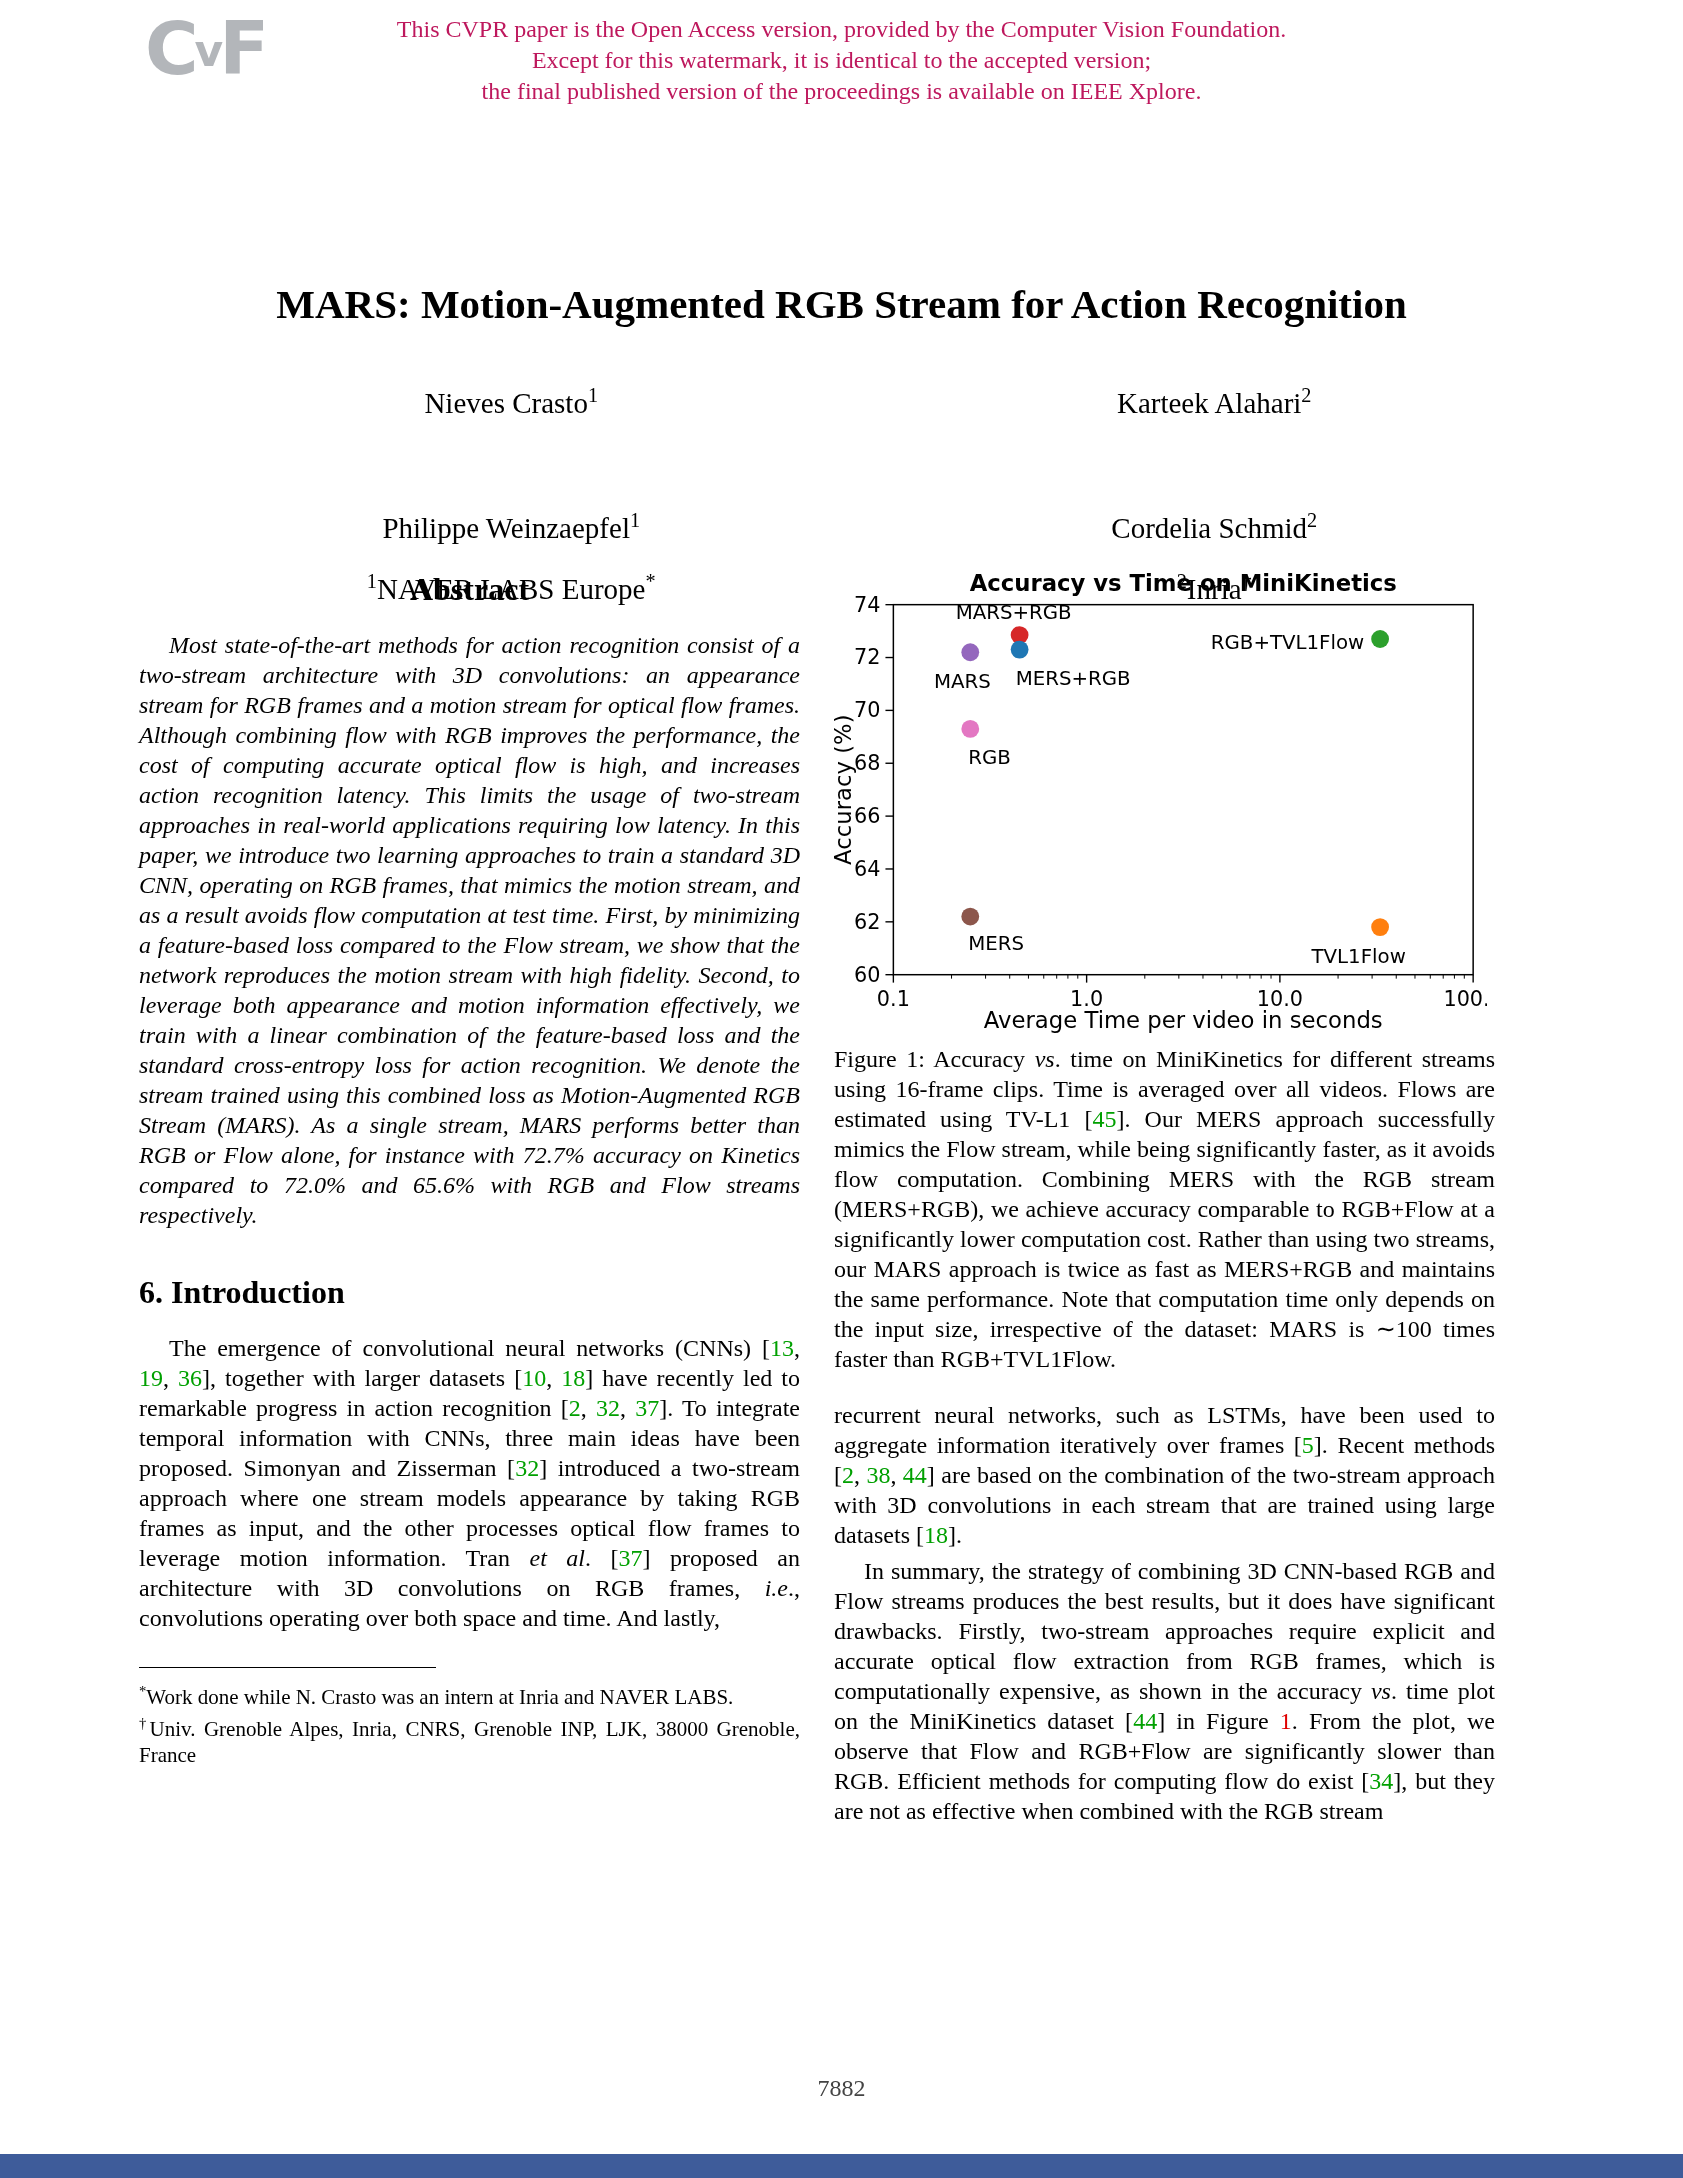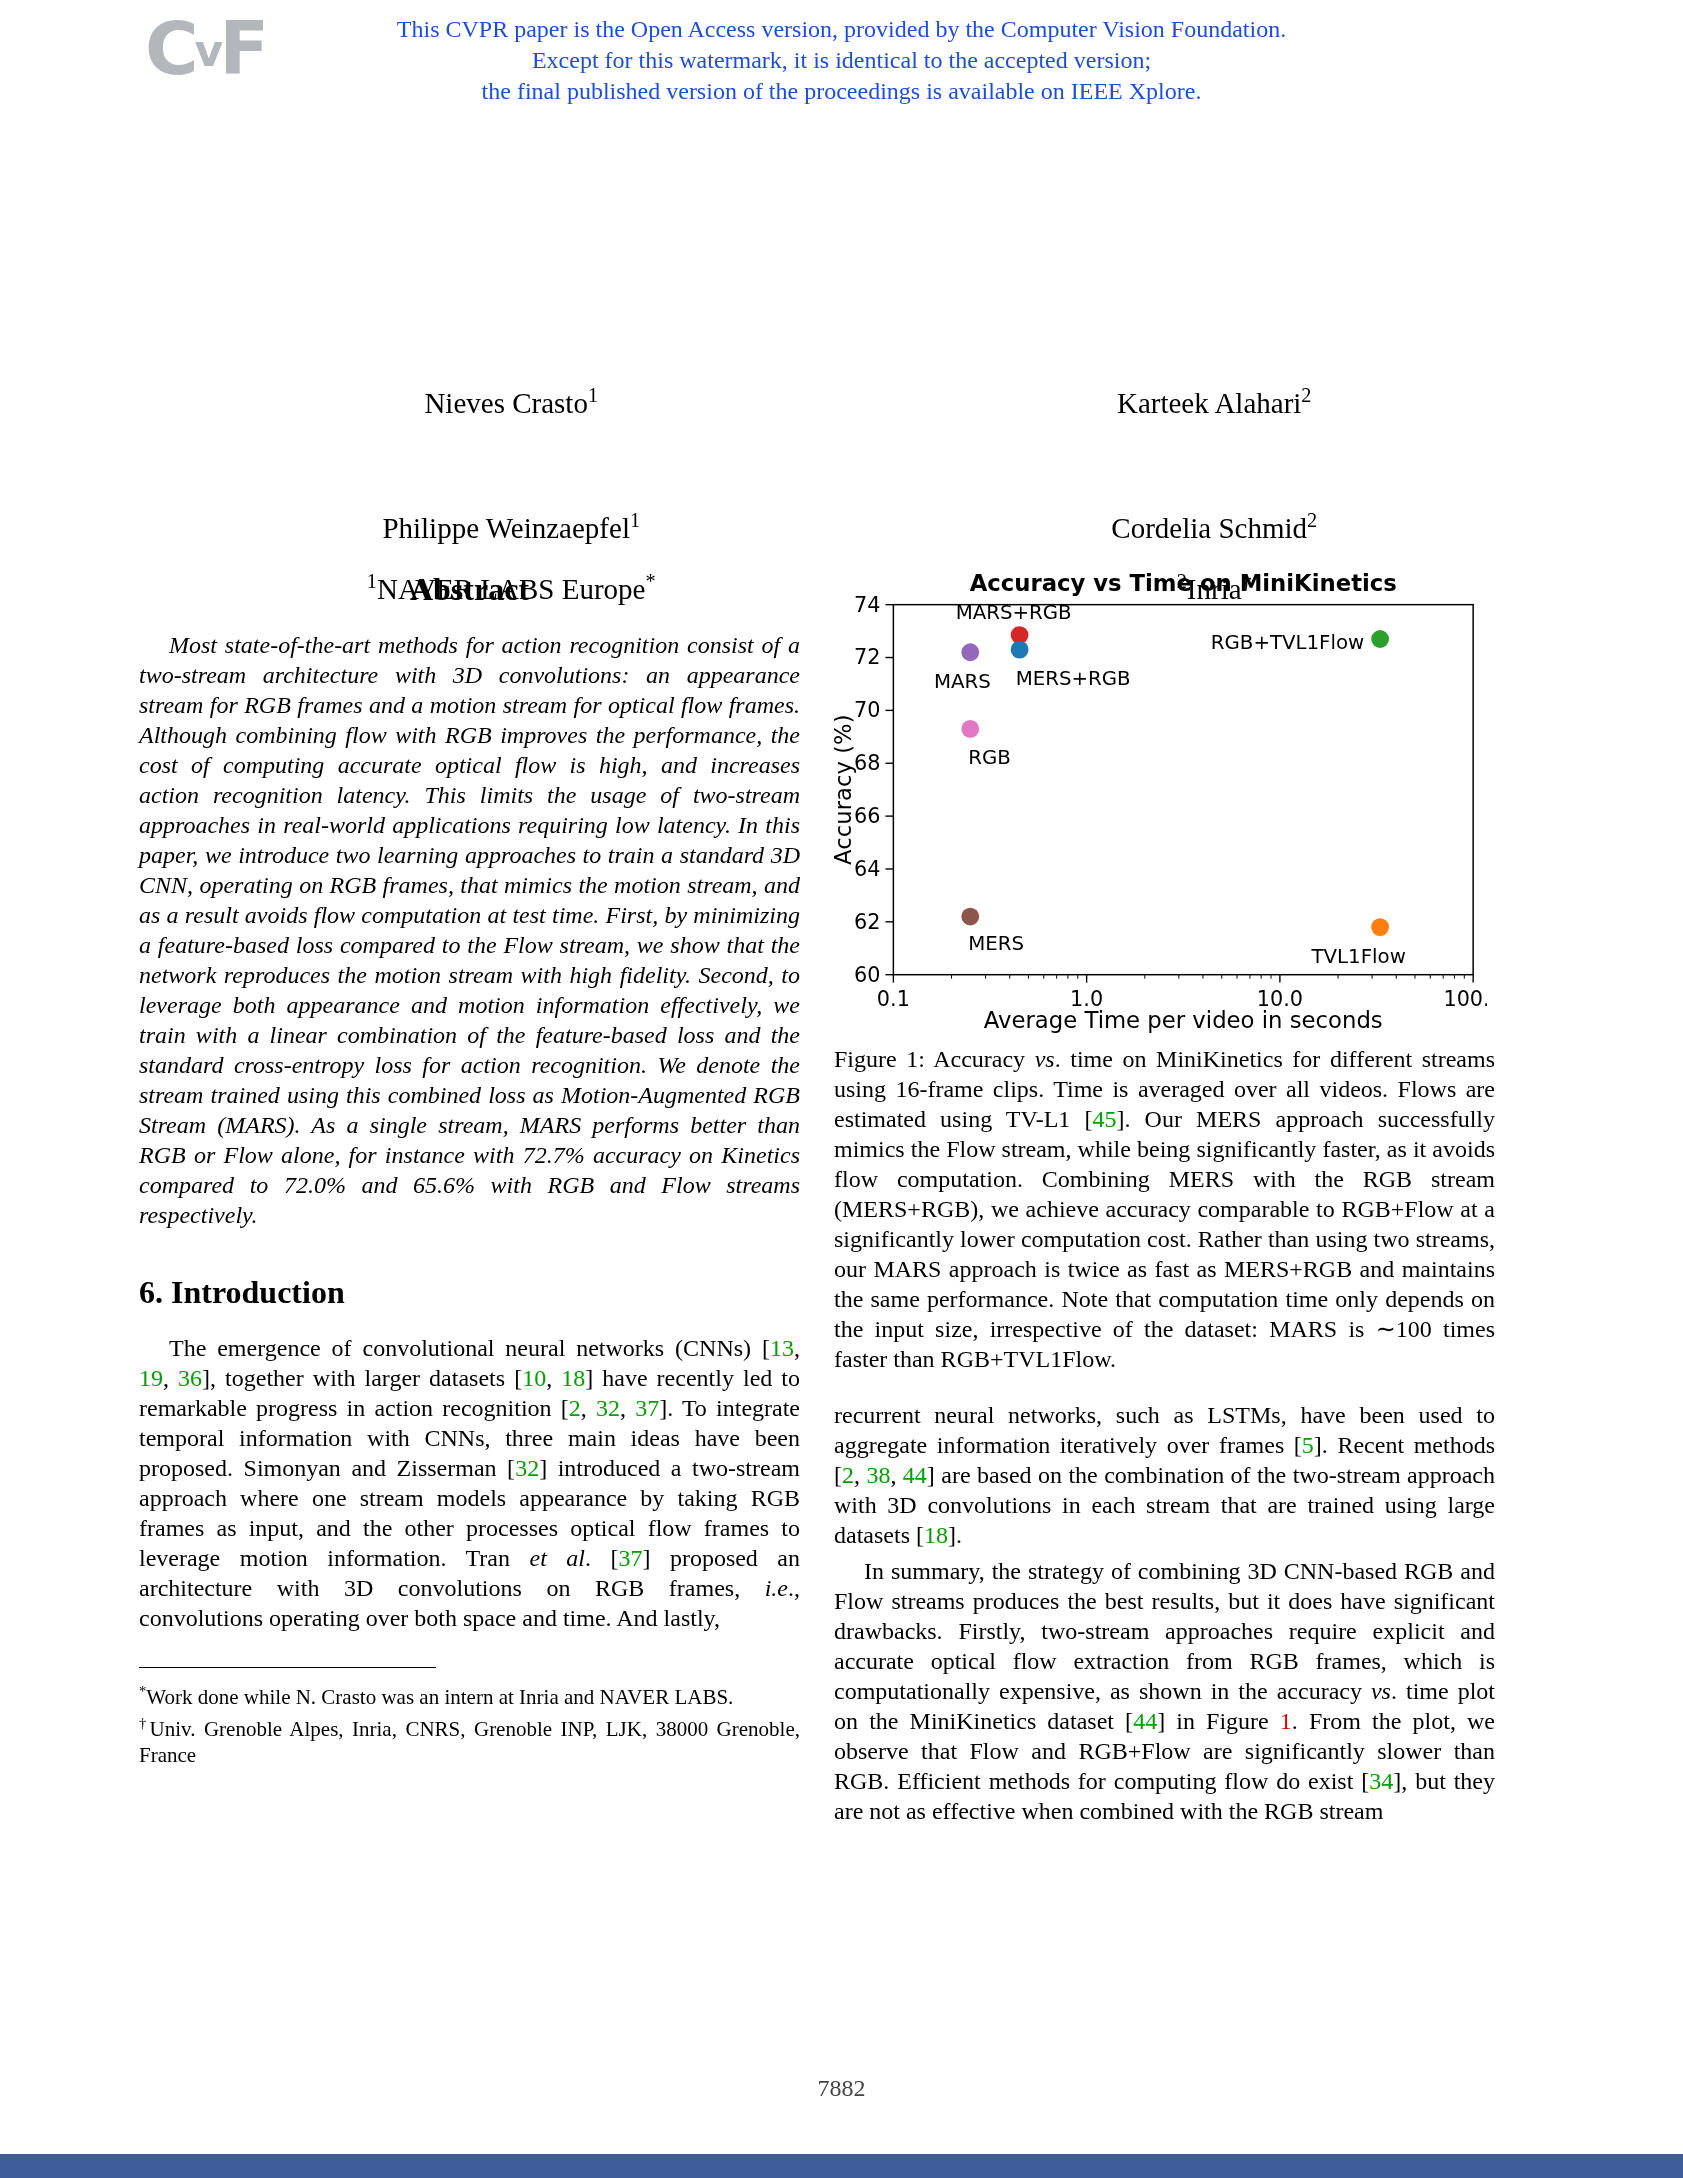--- a/index.html
+++ b/index.html
@@ -4,21 +4,21 @@
 <style>
   html,body{margin:0;padding:0;background:#e8e8e8;}
   .page{
     position:relative; width:1683px; height:2178px; background:#ffffff;
     font-family:"Liberation Serif", serif; color:#000; overflow:hidden;
     margin:0 auto;
   }
   
   .watermark{
     position:absolute; top:14px; left:0; width:100%;
-    text-align:center; color:#1d4ed8; font-size:24px; line-height:31px;
+    text-align:center; color:#be185d; font-size:24px; line-height:31px;
   }
   .cvf-logo{
     position:absolute; left:145px; top:6px; color:#b3b6ba;
     font-family:"DejaVu Sans", sans-serif; font-weight:bold; letter-spacing:-4px;
   }
   .cvf-logo .big{font-size:73px;}
   .cvf-logo .small{font-size:44px; vertical-align:8px;}
   
   .paper-title{
     position:absolute; top:280px; left:0; width:100%;
@@ -72,20 +72,21 @@
 <div class="page">
 
   <div class="cvf-logo"><span class="big">C</span><span class="small">v</span><span class="big">F</span></div>
 
   <div class="watermark">
     <div>This CVPR paper is the Open Access version, provided by the Computer Vision Foundation.</div>
     <div>Except for this watermark, it is identical to the accepted version;</div>
     <div>the final published version of the proceedings is available on IEEE Xplore.</div>
   </div>
 
+  <div class="paper-title">MARS: Motion-Augmented RGB Stream for Action Recognition</div>
 
   <div class="authors">
     <div class="author-group">
       <div class="author-names">
         <span><span>Nieves Crasto</span><sup>1</sup></span>
         <span><span>Philippe Weinzaepfel</span><sup>1</sup></span>
       </div>
       <div class="affiliation"><sup>1</sup><span>NAVER LABS Europe</span><sup>*</sup></div>
     </div>
     <div class="author-group">

